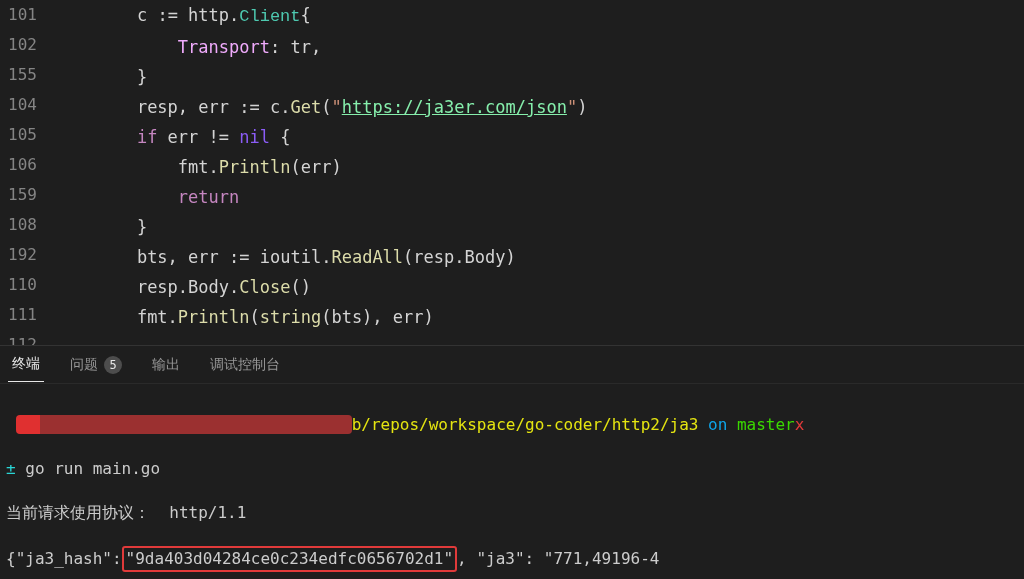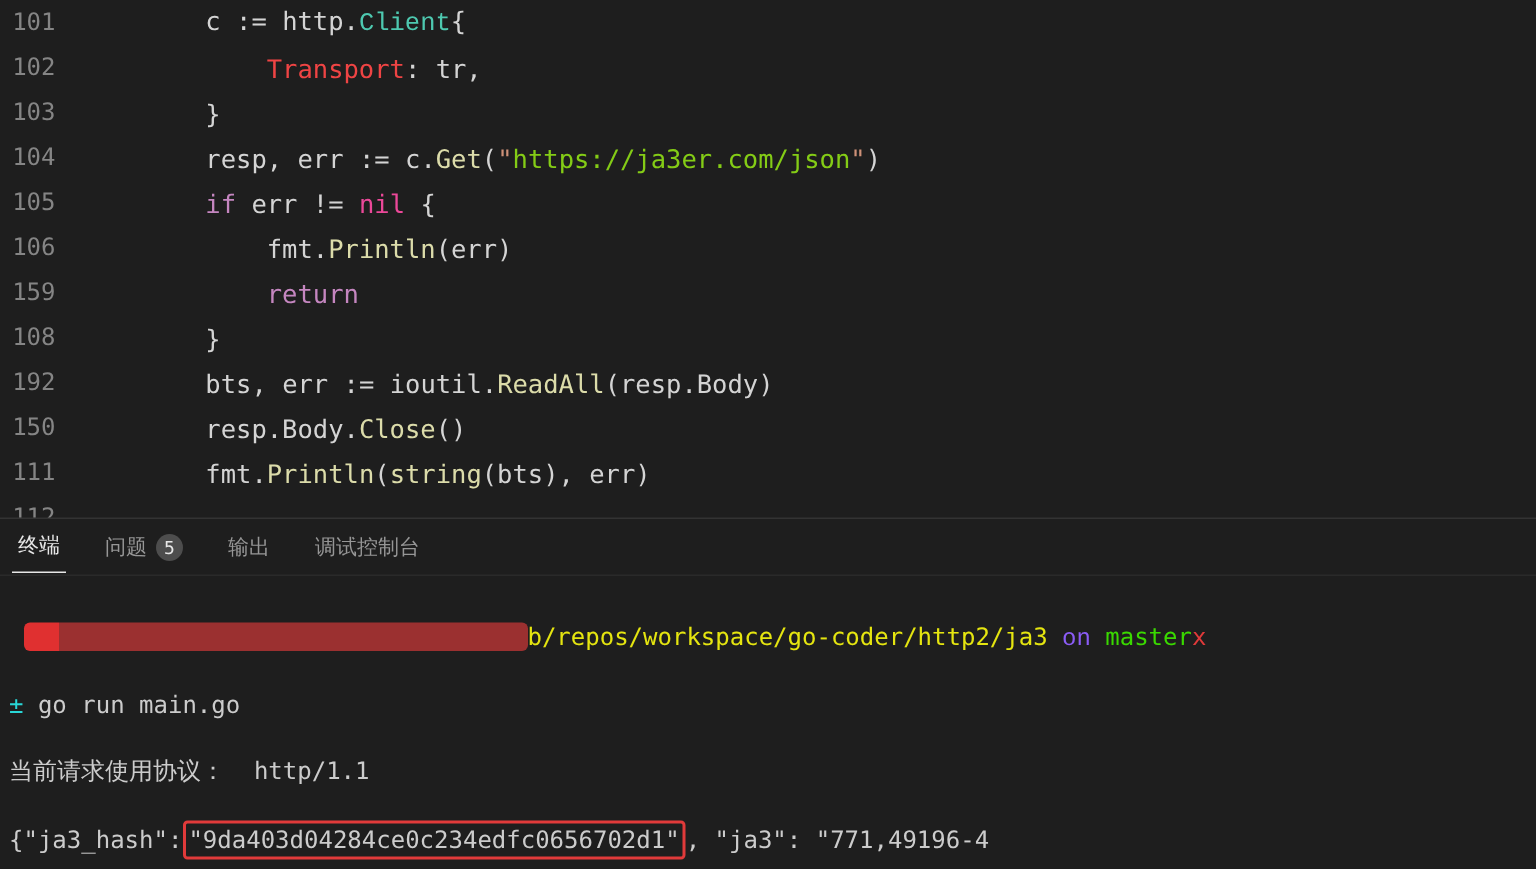--- a/index.html
+++ b/index.html
@@ -26,28 +26,28 @@
       user-select: none;
       line-height: 30px;
       font-size: 16px;
     }
     .code {
       flex: 1;
       line-height: 30px;
       white-space: pre;
     }
     .tok-ident { color: #d4d4d4; }
-    .tok-prop { color: #ef4444; }
+    .tok-prop { color: #f0abfc; }
     .tok-type { color: #4ec9b0; font-family: Liberation Mono, monospace; }
     .tok-func { color: #dcdcaa; }
     .tok-keyword { color: #c586c0; }
     .tok-string { color: #ce9178; }
-    .tok-url { color: #84cc16; }
+    .tok-url { color: #86efac; text-decoration: underline; }
     .tok-op { color: #d4d4d4; }
-    .tok-nil { color: #ec4899; }
+    .tok-nil { color: #8b5cf6; }
 
     .panel {
       border-top: 1px solid #333;
       background: #1e1e1e;
       height: 234px;
     }
     .tabs {
       display: flex;
       align-items: center;
       height: 38px;
@@ -88,46 +88,46 @@
       color: #cccccc;
       font-family: 'Menlo', 'Monaco', monospace;
       position: relative;
     }
     .term-hidden {
       background: linear-gradient(to right, #e03030 0%, #e03030 7%, #9b3030 7%, #9b3030 100%);
       color: transparent;
       border-radius: 4px;
     }
     .term-path { color: #e5e510; text-align: center; }
-    .term-on { color: #8b5cf6; font-family: Liberation Mono, monospace; }
+    .term-on { color: #0ea5e9; }
     .term-branch { color: #3ad900; }
     .term-dirty { color: #e03a3a; }
     .term-cyan { color: #29d6d6; }
     .highlight-box {
       border: 2px solid #e03a3a;
       border-radius: 3px;
       padding: 0 2px;
       display: inline-block;
     }
   </style>
 </head>
 <body>
 
 <div class="editor">
   <div class="gutter" id="gutter">
       <div>101</div>
       <div>102</div>
-      <div>103</div>
+      <div>155</div>
       <div>104</div>
       <div>105</div>
       <div>106</div>
       <div>159</div>
       <div>108</div>
       <div>192</div>
-      <div>150</div>
+      <div>110</div>
       <div>111</div>
       <div>112</div>
     </div>
   <div class="code" id="code"><div><span>        </span><span class="tok-ident">c</span><span> </span><span class="tok-op">:=</span><span class="tok-ident"> http.</span><span class="tok-type">Client</span><span class="tok-op">{</span></div><div><span>            </span><span class="tok-prop">Transport</span><span class="tok-ident">: tr,</span></div><div><span class="tok-op">        }</span></div><div><span>        </span><span class="tok-ident">resp</span><span class="tok-op">, </span><span class="tok-ident">err</span><span> </span><span class="tok-op">:=</span><span class="tok-ident"> c.</span><span class="tok-func">Get</span><span class="tok-op">(</span><span class="tok-string">"</span><span class="tok-url">https://ja3er.com/json</span><span class="tok-string">"</span><span class="tok-op">)</span></div><div><span>        </span><span class="tok-keyword">if</span><span class="tok-ident"> err </span><span class="tok-op">!=</span><span> </span><span class="tok-nil">nil</span><span class="tok-op"> {</span></div><div><span>            </span><span class="tok-ident">fmt.</span><span class="tok-func">Println</span><span class="tok-ident">(err)</span></div><div><span>            </span><span class="tok-keyword">return</span></div><div><span class="tok-op">        }</span></div><div><span>        </span><span class="tok-ident">bts</span><span class="tok-op">, </span><span class="tok-ident">err</span><span> </span><span class="tok-op">:=</span><span class="tok-ident"> ioutil.</span><span class="tok-func">ReadAll</span><span class="tok-ident">(resp.Body)</span></div><div><span>        </span><span class="tok-ident">resp.Body.</span><span class="tok-func">Close</span><span class="tok-op">()</span></div><div><span>        </span><span class="tok-ident">fmt.</span><span class="tok-func">Println</span><span class="tok-op">(</span><span class="tok-func">string</span><span class="tok-ident">(bts), err)</span></div><div><span> </span></div></div>
 </div>
 
 <div class="panel">
   <div class="tabs">
     <div class="tab active">终端</div>
     <div class="tab">

